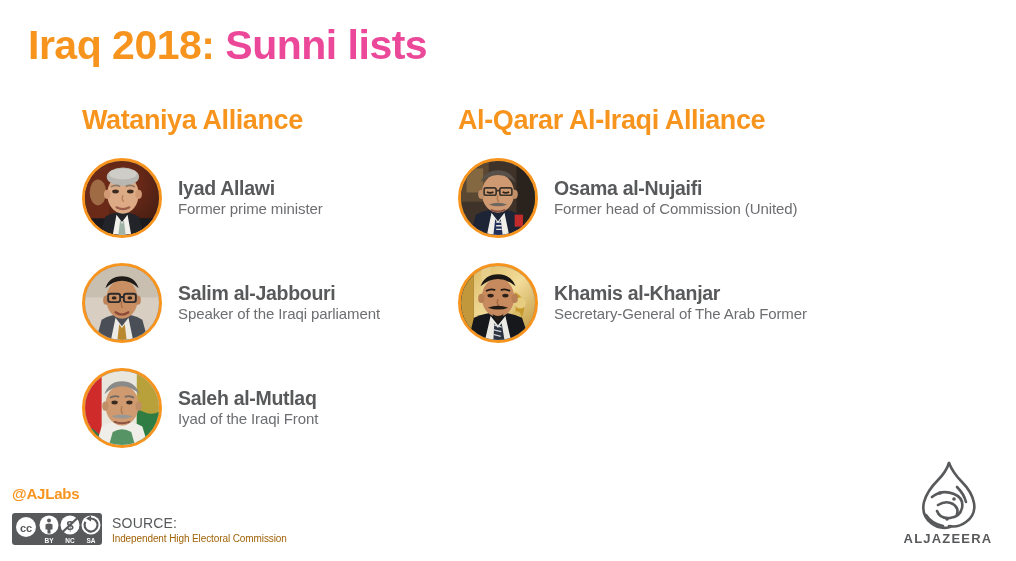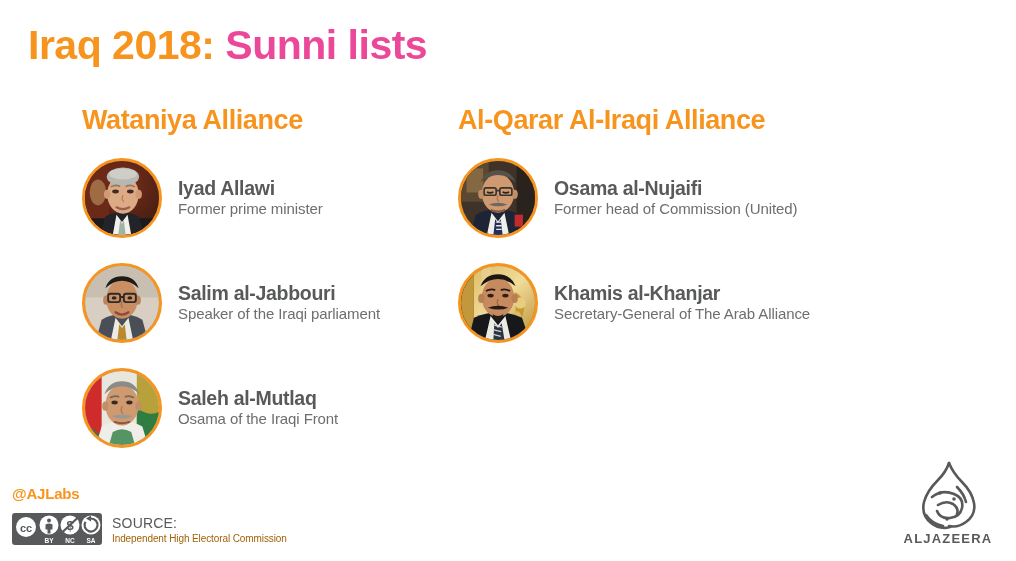--- a/index.html
+++ b/index.html
@@ -180,21 +180,21 @@
           <ellipse cx="48" cy="34" rx="3.4" ry="2.1" fill="#3a2a20"></ellipse>
           <path d="M27 29 q5 -3 10 -1" stroke="#6f6a64" stroke-width="2" fill="none"></path>
           <path d="M43 28 q5 -2 10 1" stroke="#6f6a64" stroke-width="2" fill="none"></path>
           <path d="M40 38 q-2 6 1 8" stroke="#ae7a52" stroke-width="1.6" fill="none"></path>
           <path d="M28 49 q12 -4 24 0 q-10 5 -24 0z" fill="#9a9894"></path>
           <path d="M32 55 q8 3 16 0" stroke="#8c5242" stroke-width="2" fill="none" stroke-linecap="round"></path>
         </svg>
       </div>
       <div class="person-text">
         <div class="person-name">Saleh al-Mutlaq</div>
-        <div class="person-role">Osama of the Iraqi Front</div>
+        <div class="person-role">Iyad of the Iraqi Front</div>
       </div>
     </div>
 
   </div>
 </div>
 
 <div class="column" id="column-right">
   <div class="column-heading">Al-Qarar Al-Iraqi Alliance</div>
   <div class="person-list">
 
@@ -259,21 +259,21 @@
           <ellipse cx="48" cy="32" rx="3.4" ry="2.1" fill="#2c1f17"></ellipse>
           <path d="M27 27 q5 -3 10 -1" stroke="#241c16" stroke-width="2" fill="none"></path>
           <path d="M43 26 q5 -2 10 1" stroke="#241c16" stroke-width="2" fill="none"></path>
           <path d="M40 36 q-2 5 1 7" stroke="#a3663f" stroke-width="1.6" fill="none"></path>
           <path d="M29 45 q11 -4 22 0 q-10 4 -22 0z" fill="#241c16"></path>
           <path d="M34 52 q6 4 12 0 q-3 8 -6 8 q-3 0 -6 -8z" fill="#241c16"></path>
         </svg>
       </div>
       <div class="person-text">
         <div class="person-name">Khamis al-Khanjar</div>
-        <div class="person-role">Secretary-General of The Arab Alliance</div>
+        <div class="person-role">Secretary-General of The Arab Former</div>
       </div>
     </div>
 
   </div>
 </div>
 
 <div id="handle">@AJLabs</div>
 
 <div id="footer-row">
 

